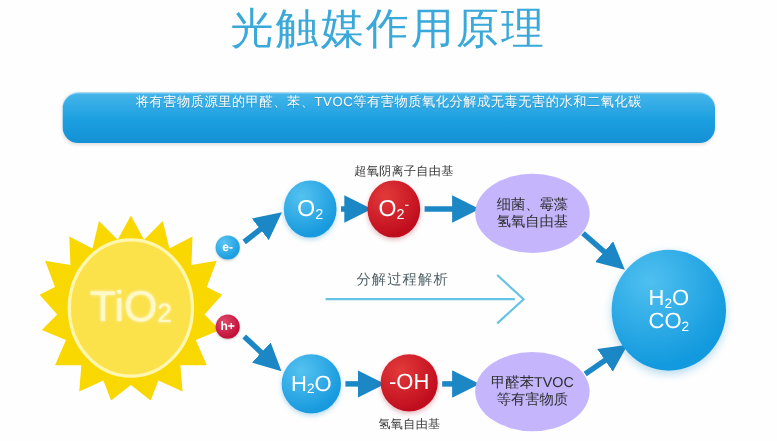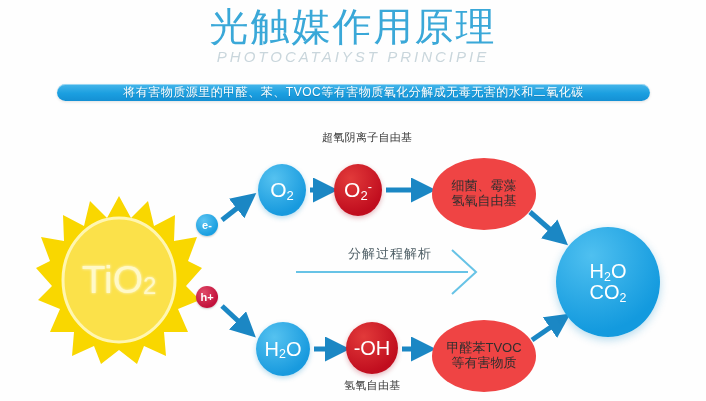--- a/index.html
+++ b/index.html
@@ -43,26 +43,26 @@
     color: #c9d6dc;
     font-weight: 400;
   }
 
   
   #banner {
     position: absolute;
     left: 57px;
     top: 84px;
     width: 593px;
-    height: 17px;
+    height: 46px;
     border-radius: 14px;
     background: linear-gradient(180deg, #46b6ea 0%, #1b9fe0 55%, #1490d4 100%);
     box-shadow: 0 1px 3px rgba(0,0,0,0.12), inset 0 1px 0 rgba(255,255,255,0.45);
     display: flex;
-    align-items: center;
+    align-items: flex-start;
     justify-content: center;
   }
   #banner-text {
     color: #ffffff;
     font-size: 12px;
     letter-spacing: 0.5px;
     white-space: nowrap;
     text-shadow: 0 1px 1px rgba(0,0,0,0.18);
   }
 
@@ -164,68 +164,66 @@
     background: radial-gradient(circle at 34% 26%, #4fc0f0, #139ade 72%);
     box-shadow: 0 3px 8px rgba(20,140,200,0.30);
     flex-direction: column;
   }
   #bub-final .line { display: block; }
 
   
   .gray-ellipse {
     position: absolute;
     border-radius: 50%;
-    background: #ef4444;
+    background: #c4b5fd;
     display: flex;
     align-items: center;
     justify-content: center;
     text-align: center;
     color: #2f2f2f;
     font-size: 13px;
     line-height: 1.15;
   }
   #ell-bio  { left: 432px; top: 158px; width: 104px; height: 72px; }
   #ell-voc  { left: 432px; top: 320px; width: 104px; height: 72px; }
 
   
   .caption {
     position: absolute;
     font-size: 11px;
     color: #3b3b3b;
     white-space: nowrap;
     letter-spacing: 0.3px;
   }
-  #cap-superoxide { left: 322px; top: 130px; }
+  #cap-superoxide { left: 322px; top: 148px; }
   #cap-hydroxyl   { left: 344px; top: 378px; }
 
   #cap-process {
     position: absolute;
     left: 324px; top: 245px;
     font-size: 13px;
     color: #4f5f66;
     white-space: nowrap;
     letter-spacing: 1px;
-    margin-left: 24px;
   }
 
   
   #arrows {
     position: absolute;
     left: 0; top: 0;
     width: 706px; height: 401px;
     pointer-events: none;
   }
 </style>
 </head>
 <body>
 
 <div id="stage">
 
   <div id="title">光触媒作用原理</div>
-  <div id="subtitle">PHOTOCATAIYST PRINCIPIE</div>
 
   <div id="banner">
     <span id="banner-text">将有害物质源里的甲醛、苯、TVOC等有害物质氧化分解成无毒无害的水和二氧化碳</span>
   </div>
 
   <svg id="arrows" viewBox="0 0 706 401" width="706" height="401">
     <defs>
       <marker id="ah" markerWidth="5" markerHeight="5" refX="3.4" refY="2.5" orient="auto">
         <path d="M0,0 L5,2.5 L0,5 Z" fill="#1b87c4"></path>
       </marker>

